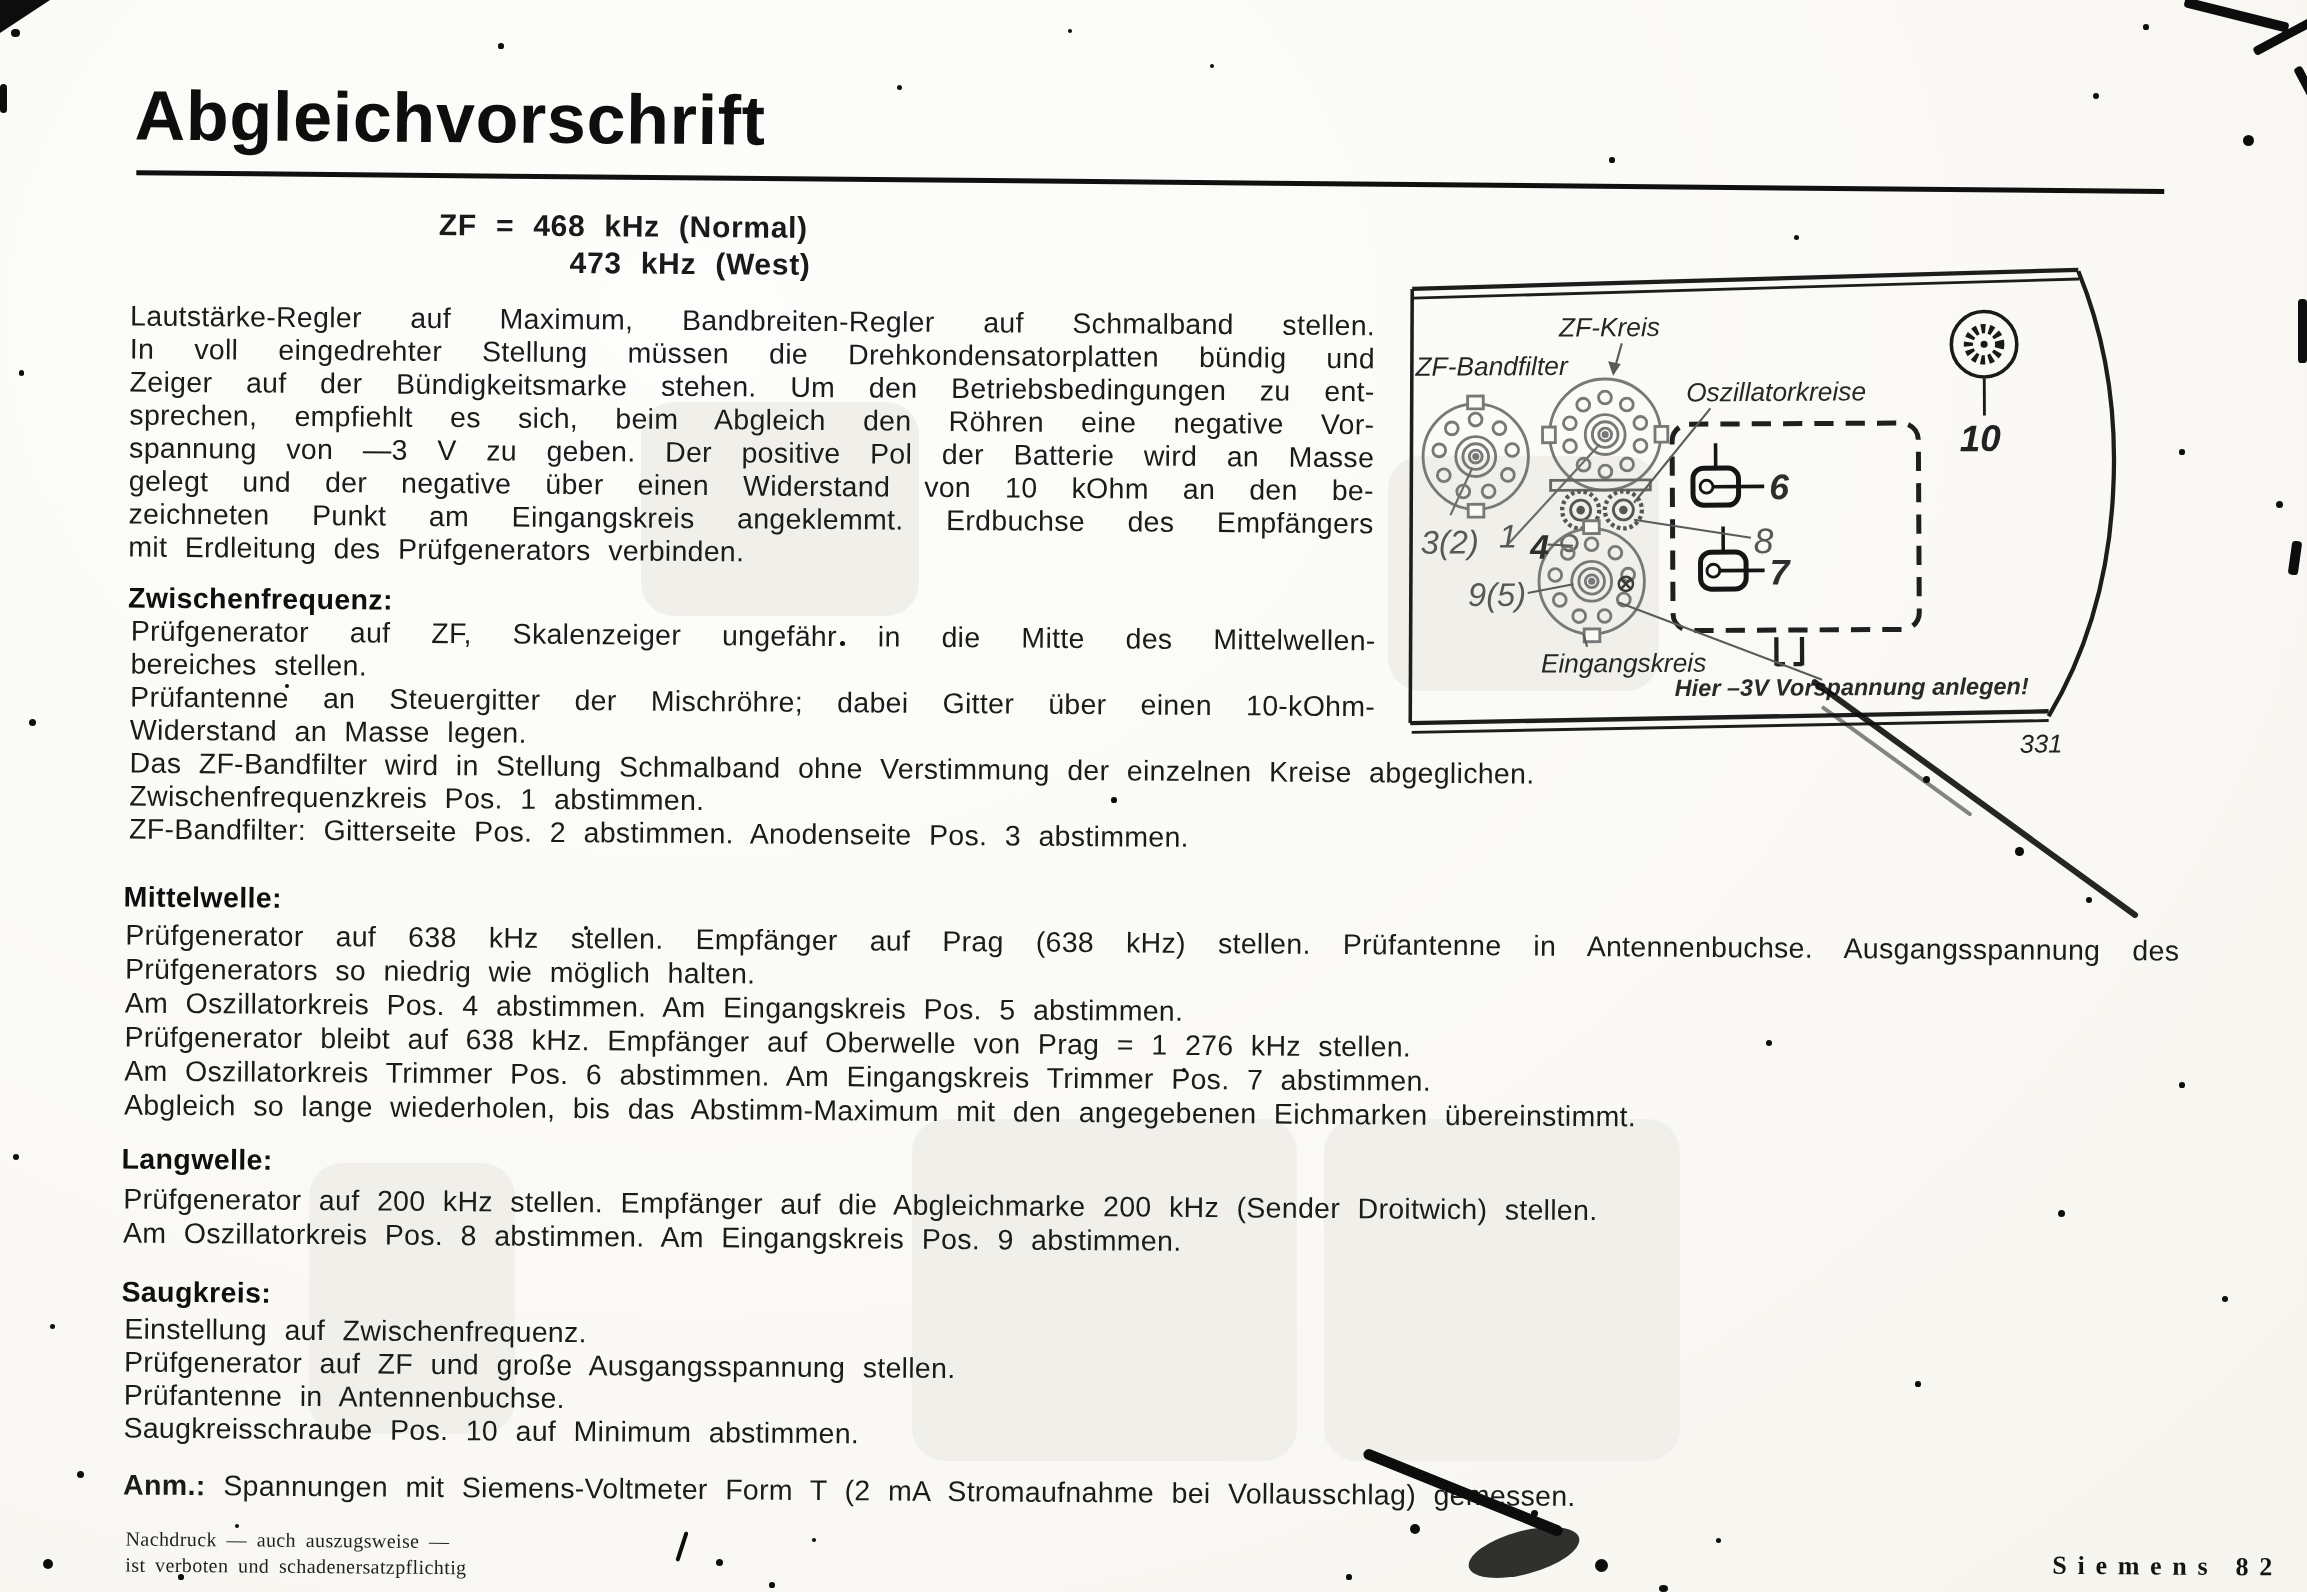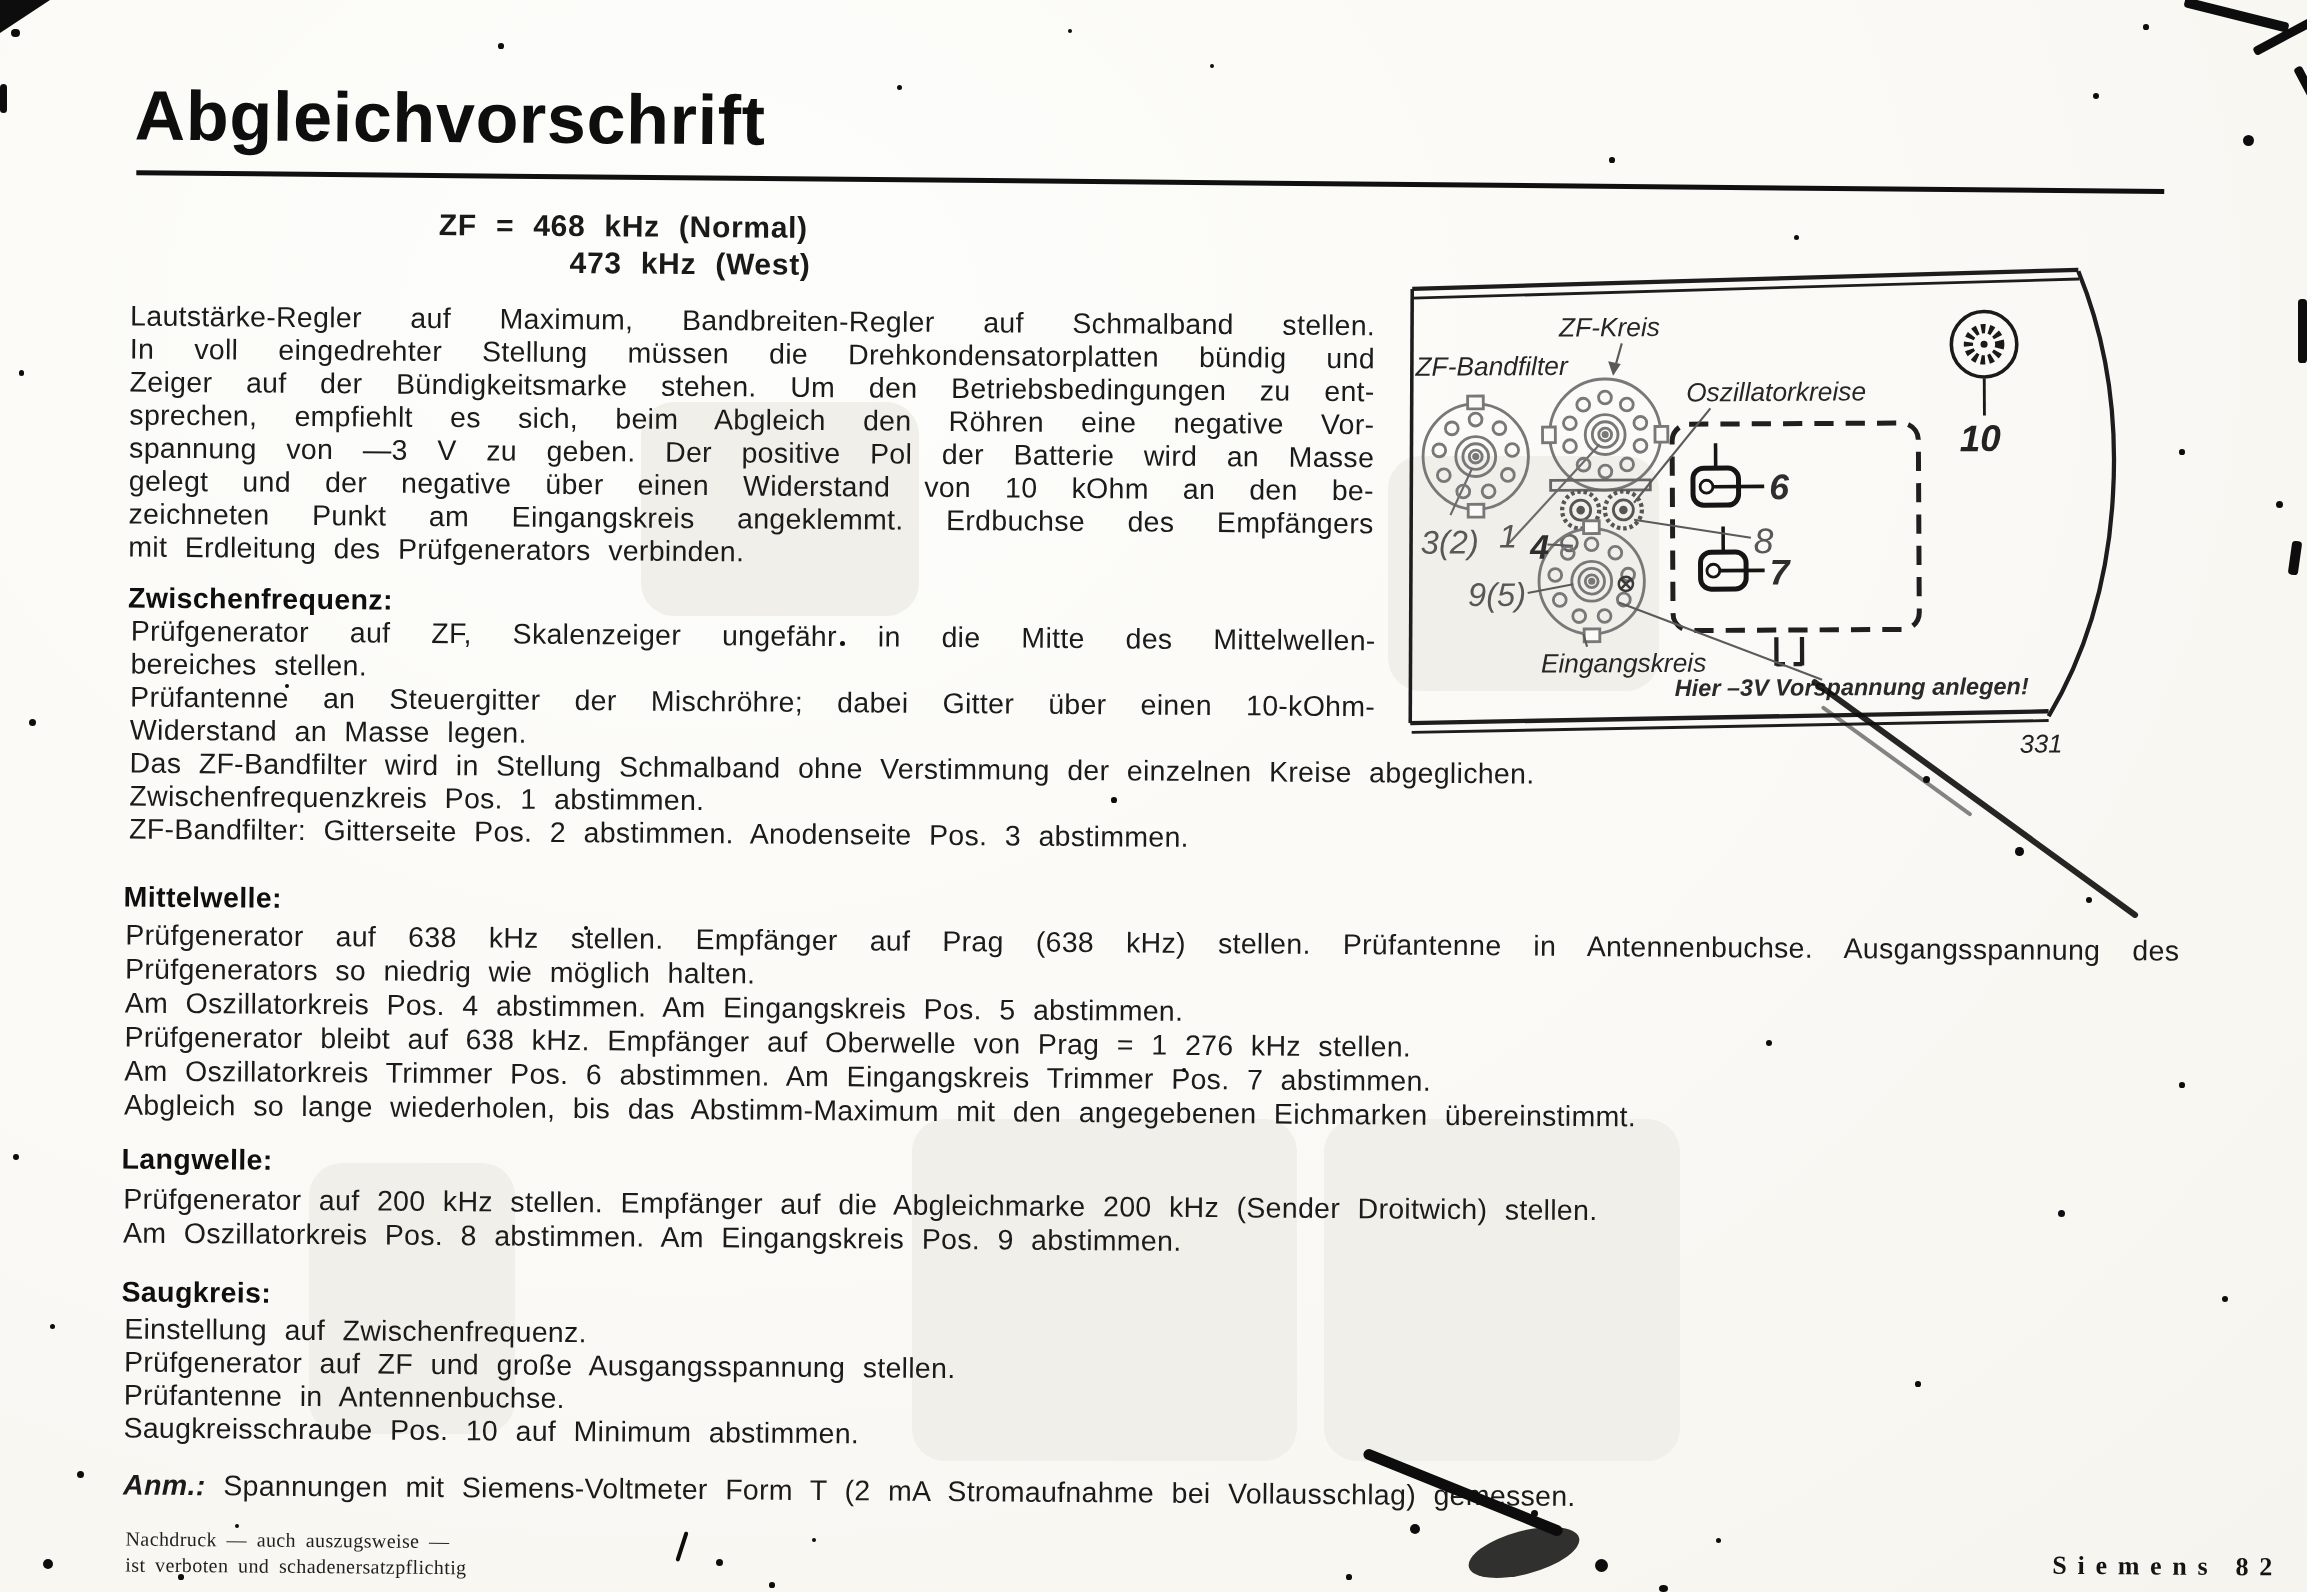--- a/index.html
+++ b/index.html
@@ -15,21 +15,21 @@
   .rule{background:#101010;height:5px;transform:rotate(.08deg);}
   .zfline{font-size:30px;font-weight:bold;letter-spacing:0.7px;word-spacing:10px;color:#1a1a1a;white-space:nowrap;}
   .block{position:absolute;}
   .line{position:relative;font-size:28.5px;height:var(--lh,33px);line-height:var(--lh,33px);
         word-spacing:9.3px;letter-spacing:0.3px;white-space:nowrap;color:#1b1b1b;}
   .just{white-space:normal;text-align:justify;}
   .just::after{content:"";display:inline-block;width:100%;height:0;}
   .nw{width:1245px;}
   .wide{width:2054px;}
   .h{font-weight:bold;font-size:28.5px;letter-spacing:0.4px;color:#0f0f0f;white-space:nowrap;}
-  .note b{letter-spacing:0.4px;font-style:italic;}
+  .note b{letter-spacing:0.4px;}
   .smallprint{font-family:"Liberation Serif", serif;font-size:20px;line-height:26px;color:#1f1f1f;letter-spacing:0.4px;word-spacing:4.3px;}
   .brand{font-family:"Liberation Serif", serif;font-size:26px;font-weight:bold;letter-spacing:10.7px;color:#141414;white-space:nowrap;}
   .diagram{position:absolute;left:1408px;top:248px;width:728px;height:521px;transform:rotate(-.75deg);z-index:2;}
   svg text{font-family:"Liberation Sans", sans-serif;font-style:italic;}
   .noise{position:absolute;inset:0;z-index:5;pointer-events:none;}
   .sp{position:absolute;background:#0d0d0d;border-radius:50%;}
   .bar{position:absolute;background:#0d0d0d;border-radius:3.6px;}
 </style>
 </head>
 <body>

